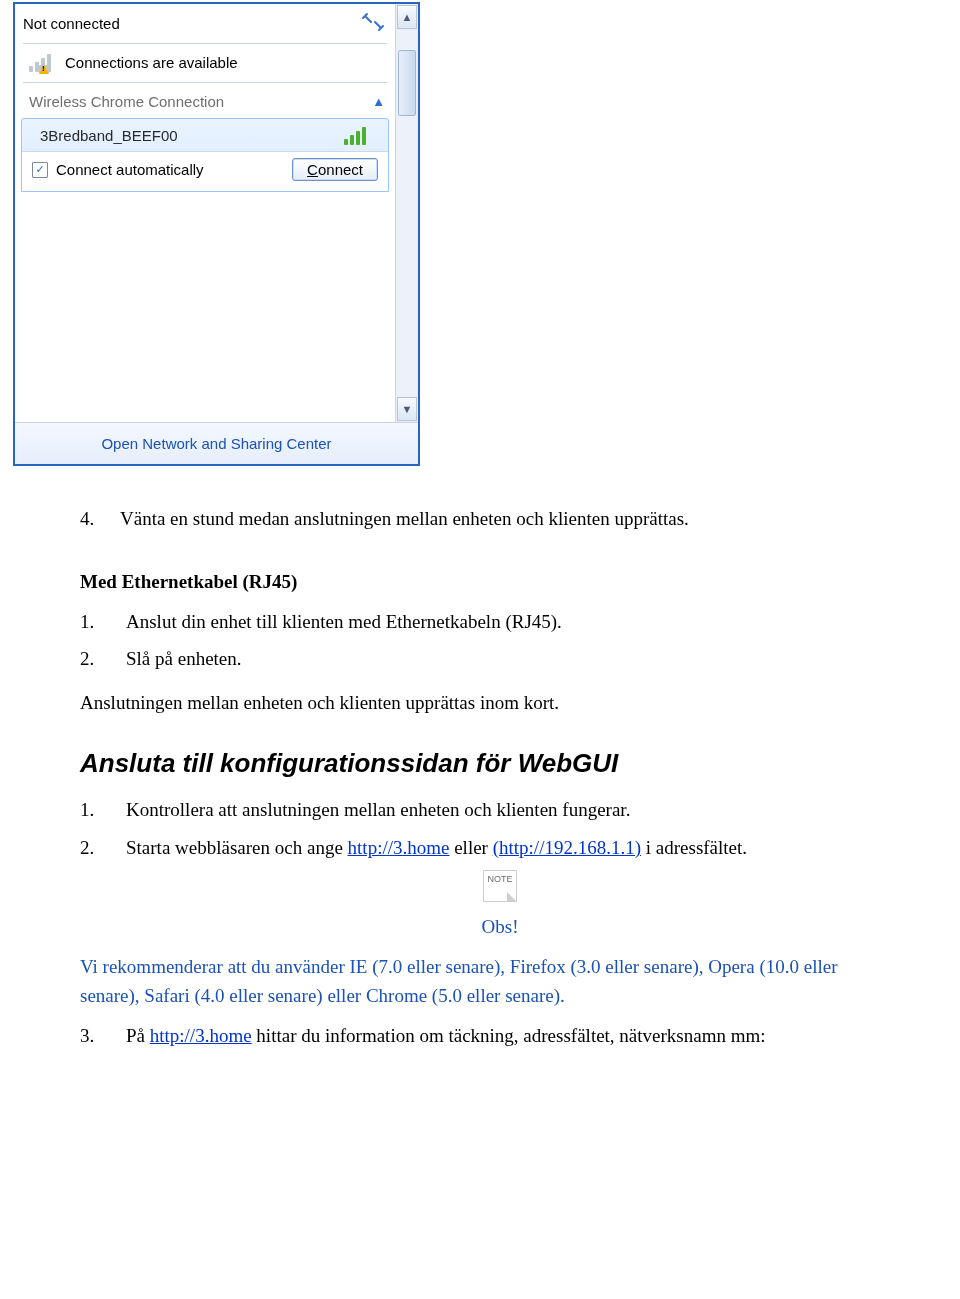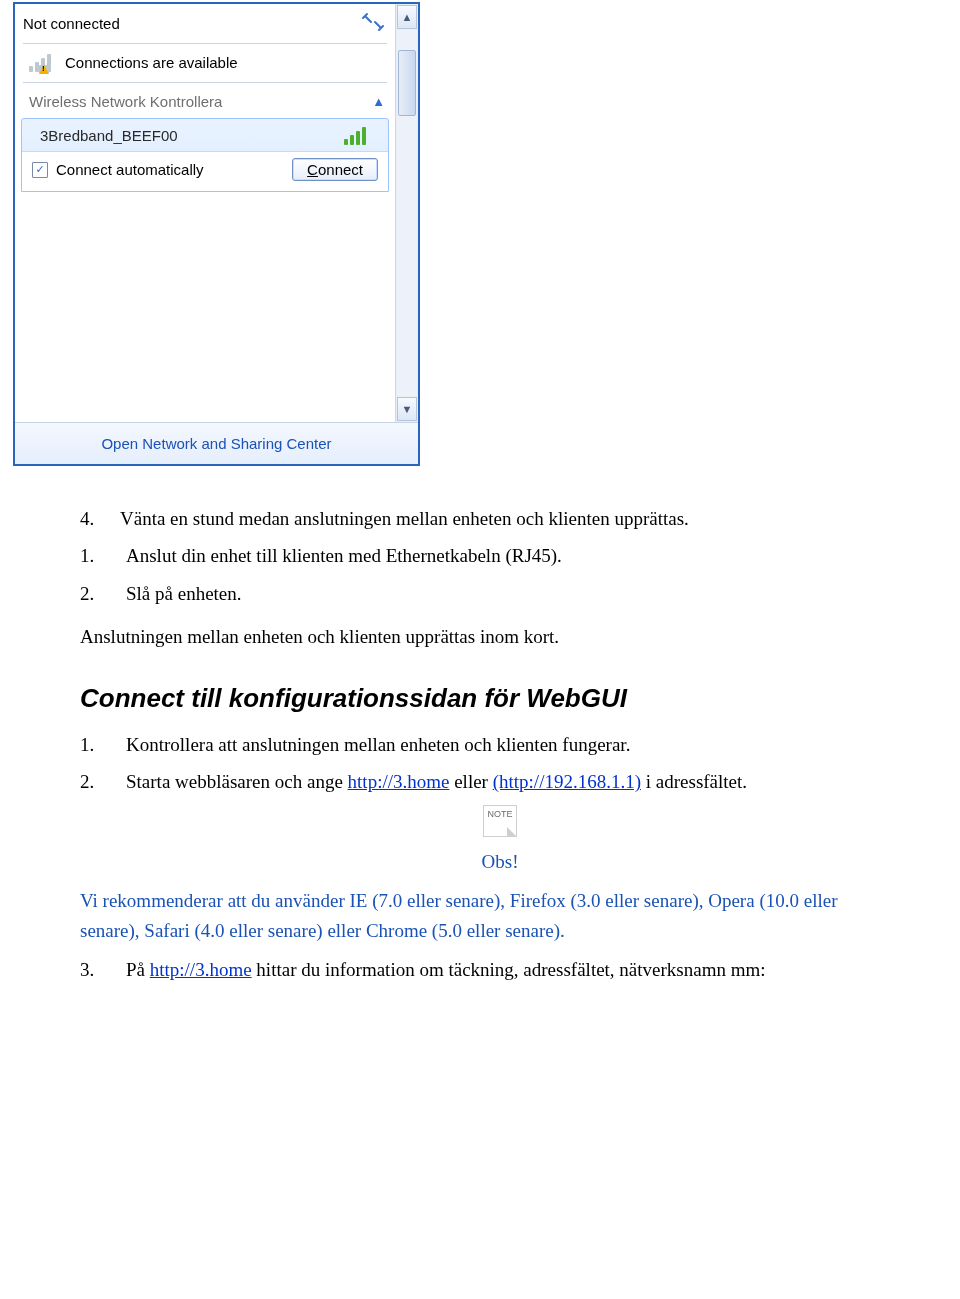--- a/index.html
+++ b/index.html
@@ -113,21 +113,21 @@
             <span class="b2"></span>
             <span class="b3"></span>
             <span class="b4"></span>
           <span class="warn"></span>
         </span>
         <span>Connections are available</span>
       </div>
       <div class="rule"></div>
 
       <div class="section-row">
-        <span>Wireless Network Kontrollera</span>
+        <span>Wireless Chrome Connection</span>
         <span class="chev">▲</span>
       </div>
 
       <div class="net-item">
         <div class="net-head">
           <span>3Bredband_BEEF00</span>
           <span class="sig green bars">
             <span class="b1"></span>
               <span class="b2"></span>
               <span class="b3"></span>
@@ -158,35 +158,36 @@
 
 <div class="doc">
 
   <div class="ol">
     <div class="ol-item">
       <span class="num">4.</span>
       <span class="txt">Vänta en stund medan anslutningen mellan enheten och klienten upprättas.</span>
     </div>
   </div>
 
+  <p class="bold" style="margin-top:34px;">Med Ethernetkabel (RJ45)</p>
 
   <div class="ol ol2">
     <div class="ol-item">
       <span class="num">1.</span>
       <span class="txt">Anslut din enhet till klienten med Ethernetkabeln (RJ45).</span>
     </div>
     <div class="ol-item">
       <span class="num">2.</span>
       <span class="txt">Slå på enheten.</span>
     </div>
   </div>
 
   <p style="margin-top:14px;">Anslutningen mellan enheten och klienten upprättas inom kort.</p>
 
-  <h2 class="ital">Connect till konfigurationssidan för WebGUI</h2>
+  <h2 class="ital">Ansluta till konfigurationssidan för WebGUI</h2>
 
   <div class="ol ol2">
     <div class="ol-item">
       <span class="num">1.</span>
       <span class="txt">Kontrollera att anslutningen mellan enheten och klienten fungerar.</span>
     </div>
     <div class="ol-item">
       <span class="num">2.</span>
       <span class="txt">
         <span>Starta webbläsaren och ange </span><a class="link" href="#">http://3.home</a><span> eller </span><a class="link" href="#">(http://192.168.1.1)</a><span> i adressfältet.</span>

